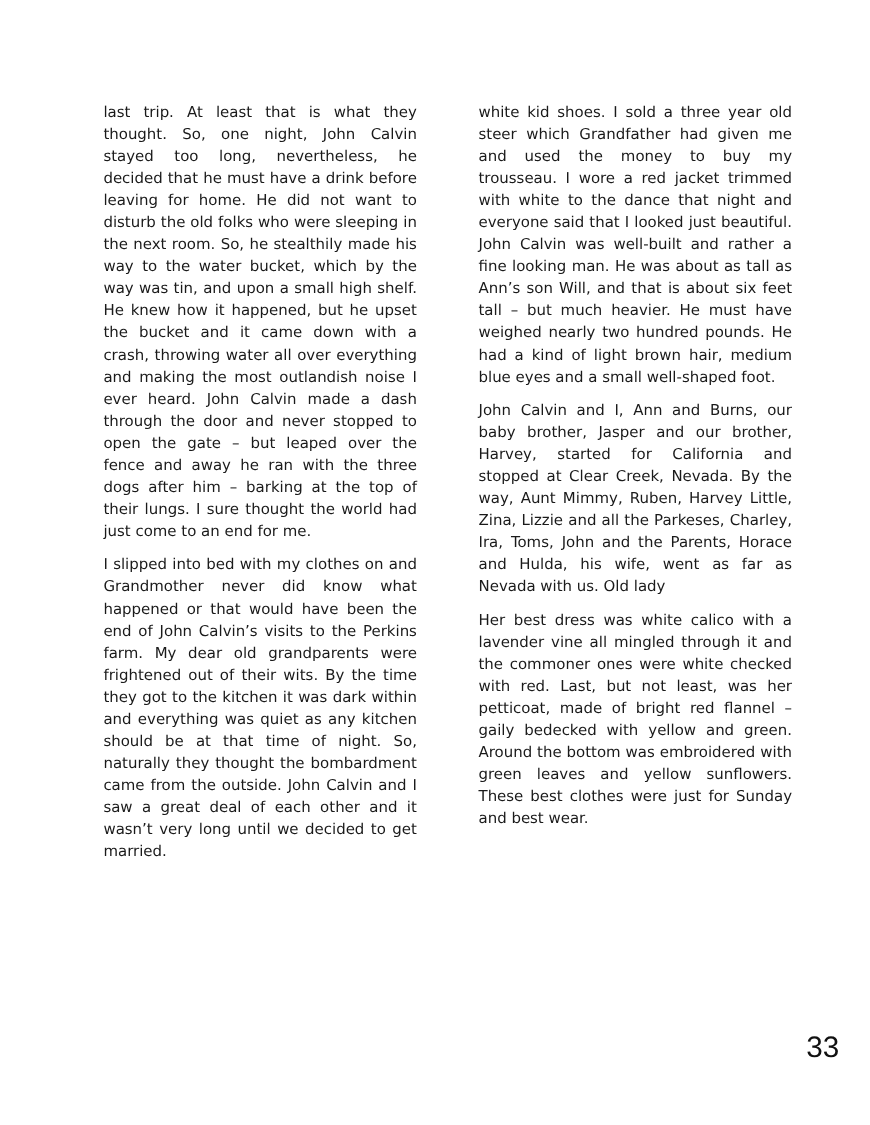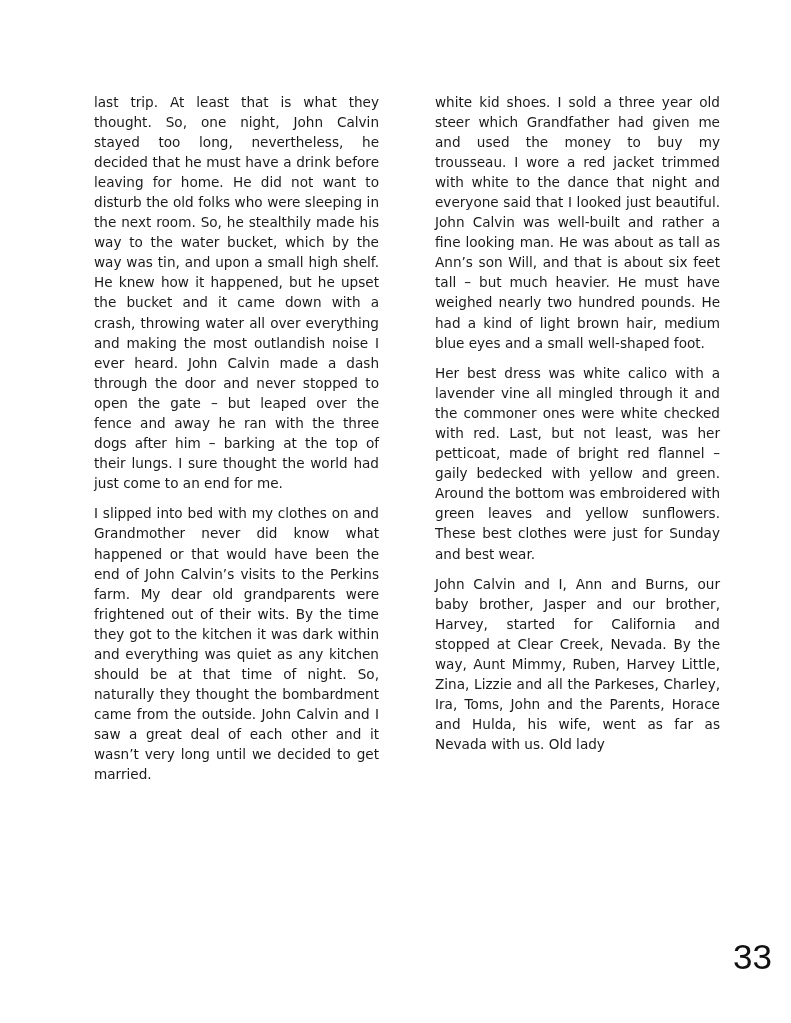--- a/index.html
+++ b/index.html
@@ -33,31 +33,31 @@
     .para sup {
       font-size: 8px;
       line-height: 0;
       vertical-align: 5px;
     }
     .page-number {
       position: absolute;
       left: 733px;
       top: 937px;
       font-family: "Liberation Sans", sans-serif;
-      font-size: 35px;
+      font-size: 27px;
       color: #111111;
     }
   </style>
 </head>
 <body>
 
 <div class="column col-left">
   <p class="para">last trip.  At least that is what they thought.  So, one night, John Calvin stayed too long, nevertheless, he decided that he must have a drink before leaving for home.  He did not want to disturb the old folks who were sleeping in the next room. So, he stealthily made his way to the water bucket, which by the way was tin, and upon a small high shelf.  He knew how it happened, but he upset the bucket and it came down with a crash, throwing water all over everything and making the most outlandish noise I ever heard. John Calvin made a dash through the door and never stopped to open the gate – but leaped over the fence and away he ran with the three dogs after him – barking at the top of their lungs. I sure thought the world had just come to an end for me.</p>
   <p class="para">I slipped into bed with my clothes on and Grandmother never did know what happened or that would have been the end of John Calvin’s visits to the Perkins farm.  My dear old grandparents were frightened out of their wits.  By the time they got to the kitchen it was dark within and everything was quiet as any kitchen should be at that time of night. So, naturally they thought the bombardment came from the outside. John Calvin and I saw a great deal of each other and it wasn’t very long until we decided to get married.</p>
 </div>
 
 <div class="column col-right">
   <p class="para">white kid shoes.  I sold a three year old steer which Grandfather had given me and used the money to buy my trousseau.  I wore a red jacket trimmed with white to the dance that night and everyone said that I looked just beautiful.  John Calvin was well-built and rather a fine looking man.  He was about as tall as Ann’s son Will, and that is about six feet tall – but much heavier. He must have weighed nearly two hundred pounds. He had a kind of light brown hair, medium blue eyes and a small well-shaped foot.</p>
+  <p class="para">John Calvin and I, Ann and Burns, our baby brother, Jasper and our brother, Harvey, started for California and stopped at Clear Creek, Nevada.  By the way, Aunt Mimmy, Ruben, Harvey Little, Zina, Lizzie and all the Parkeses, Charley, Ira, Toms, John and the Parents, Horace and Hulda, his wife, went as far as Nevada with us.  Old lady</p>
   <p class="para">Her best dress was white calico with a lavender vine all mingled through it and the commoner ones were white checked with red.  Last, but not least, was her petticoat, made of bright red flannel – gaily bedecked with yellow and green. Around the bottom was embroidered with green leaves and yellow sunflowers.  These best clothes were just for Sunday and best wear.</p>
-  <p class="para">John Calvin and I, Ann and Burns, our baby brother, Jasper and our brother, Harvey, started for California and stopped at Clear Creek, Nevada.  By the way, Aunt Mimmy, Ruben, Harvey Little, Zina, Lizzie and all the Parkeses, Charley, Ira, Toms, John and the Parents, Horace and Hulda, his wife, went as far as Nevada with us.  Old lady</p>
 </div>
 
 <div class="page-number">33</div>
 
 </body></html>

